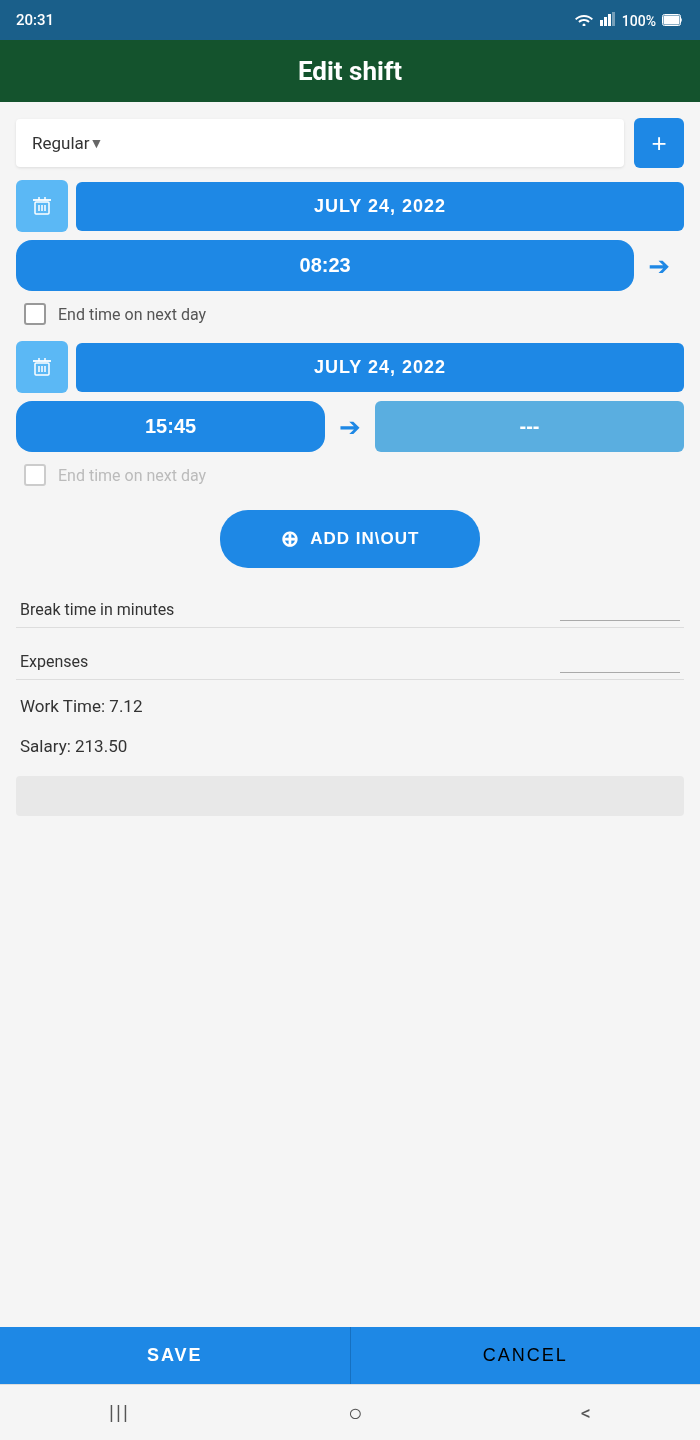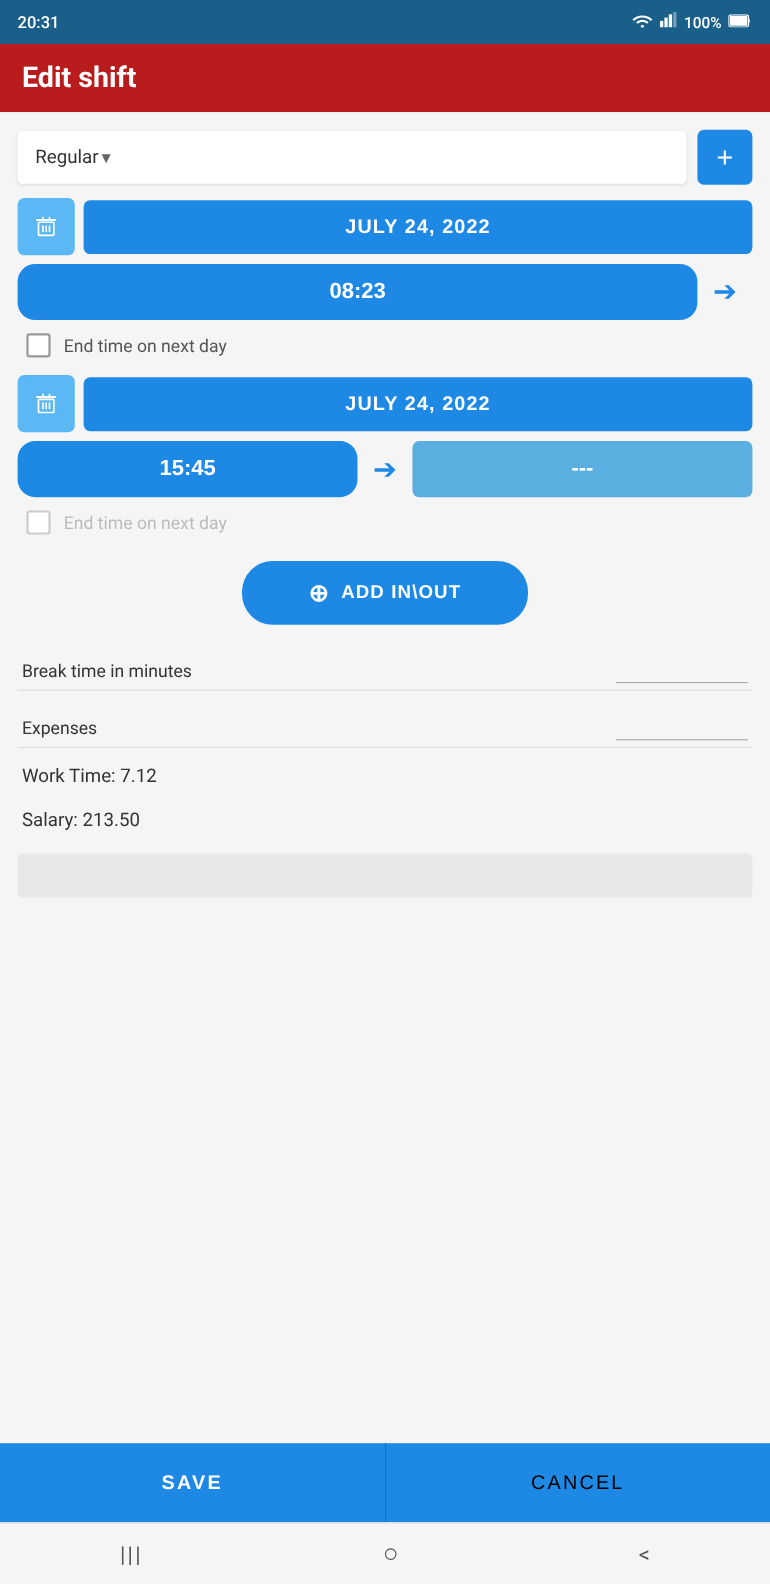--- a/index.html
+++ b/index.html
@@ -27,23 +27,24 @@
     }
     .status-right {
       display: flex;
       align-items: flex-end;
       gap: 6px;
       font-size: 14px;
     }
 
     
     .header {
-      background: #b91c1c;
+      background: #14532d;
       padding: 16px 20px;
       color: white;
+      text-align: center;
     }
     .header-title {
       font-size: 26px;
       font-weight: bold;
       color: white;
     }
 
     
     .content {
       flex: 1;
@@ -257,21 +258,21 @@
     .notes-area {
       background: #e8e8e8;
       height: 40px;
       border-radius: 4px;
       margin-top: 4px;
     }
 
     
     .bottom-buttons {
       display: flex;
-      height: 72px;
+      height: 57px;
       border-radius: 17px;
     }
     .save-btn {
       flex: 1;
       background: #1e88e5;
       color: white;
       border: none;
       font-size: 18px;
       font-weight: bold;
       letter-spacing: 2px;

